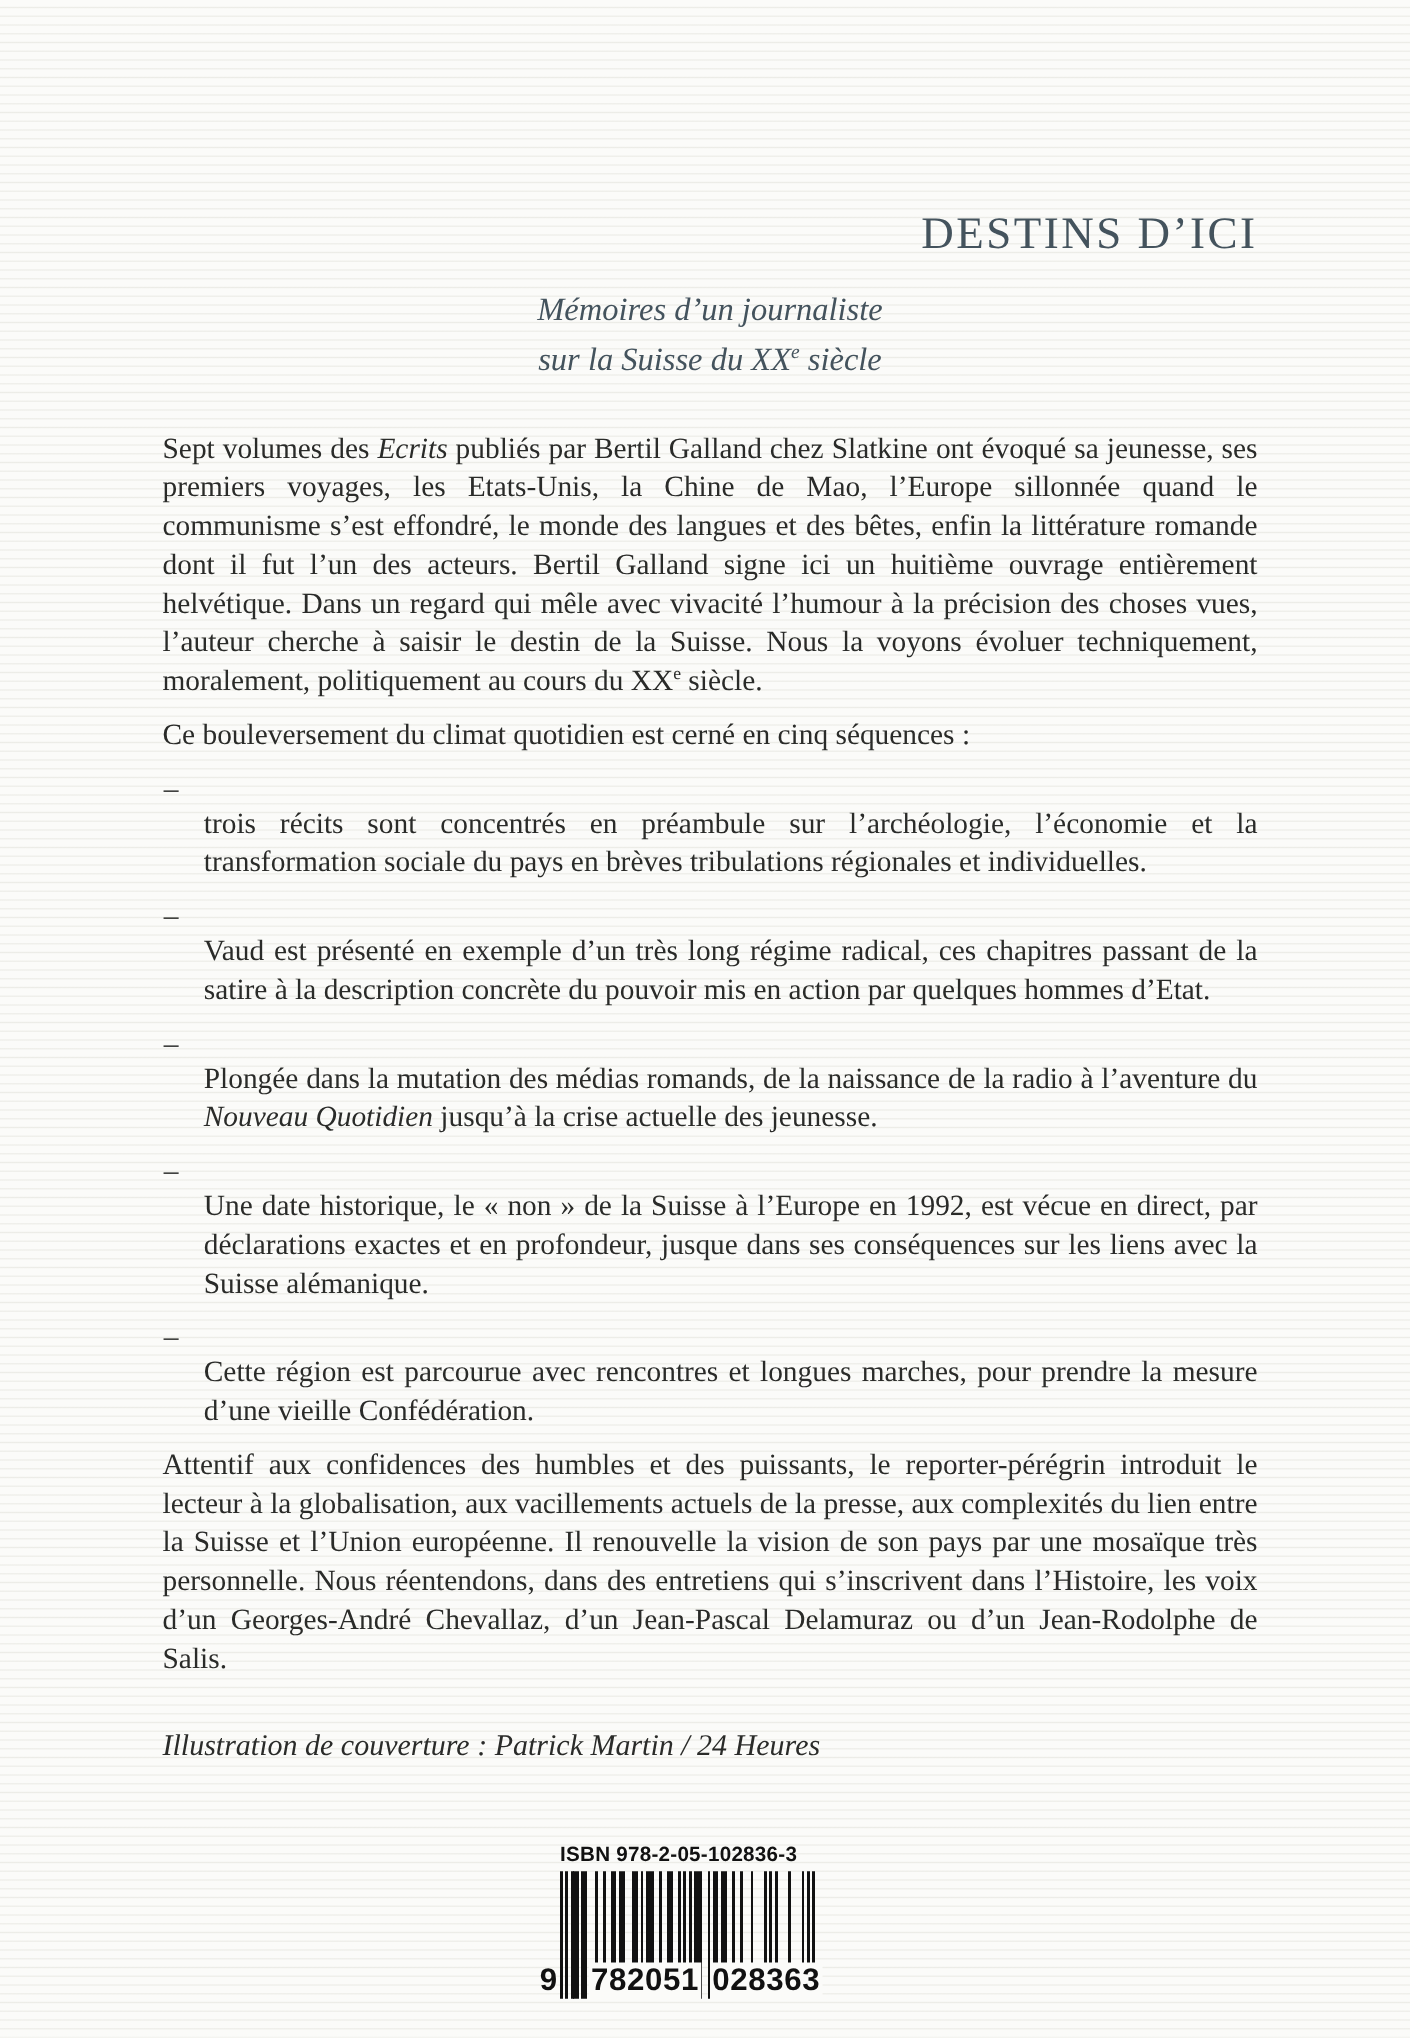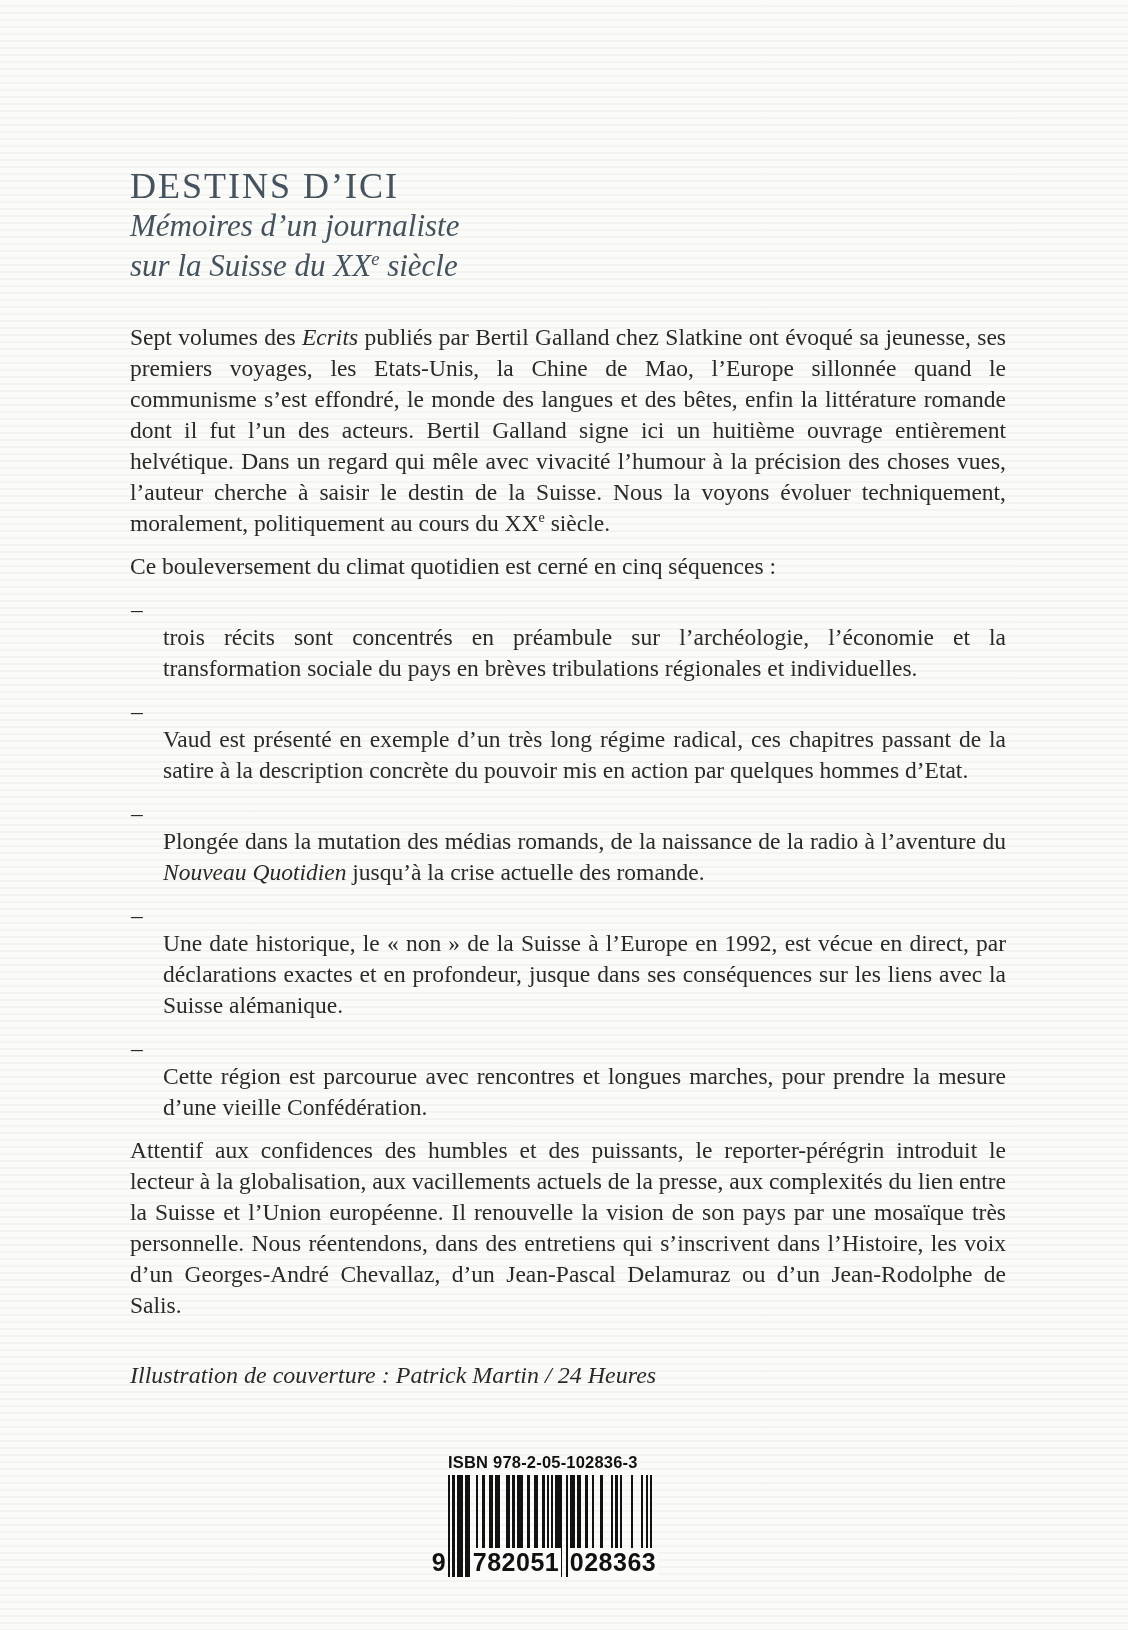--- a/index.html
+++ b/index.html
@@ -17,27 +17,27 @@
     background-image:repeating-linear-gradient(180deg,
       rgba(0,0,0,0) 0px, rgba(0,0,0,0) 5px,
       var(--stripe) 6px, rgba(0,0,0,0) 7px);
     font-family:"Liberation Serif", serif;
     color:var(--ink);
   }
   .page{position:relative;width:1128px;height:1630px;}
   .content{position:absolute;left:130px;top:0;width:876px;}
 
   .title{
-    margin-top:166px;text-align:left;
+    margin-top:166px;text-align:right;
     font-size:36px;line-height:40px;letter-spacing:2px;
     color:var(--heading);font-weight:400;
   }
   .subtitle{
-    text-align:left;font-style:italic;
-    font-size:31px;line-height:40px;color:var(--heading);
+    margin-top:22px;text-align:center;font-style:italic;
+    font-size:26px;line-height:40px;color:var(--heading);
   }
   .subtitle sup, .synopsis sup{
     font-size:0.6em;vertical-align:super;line-height:0;
   }
   .synopsis{
     margin-top:36px;font-size:23.5px;line-height:31px;
     text-align:justify;hyphens:auto;
   }
   .para{margin:12px 0 0 0;}
   .para:first-child{margin-top:0;}
@@ -89,21 +89,21 @@
       <div class="bullet">
         <span class="bullet-dash">–</span>
         <div class="bullet-text"><span>trois récits sont concentrés en préambule sur l’archéologie, l’économie et la transformation sociale du pays en brèves tribulations régionales et individuelles.</span></div>
       </div>
       <div class="bullet">
         <span class="bullet-dash">–</span>
         <div class="bullet-text"><span>Vaud est présenté en exemple d’un très long régime radical, ces chapitres passant de la satire à la description concrète du pouvoir mis en action par quelques hommes d’Etat.</span></div>
       </div>
       <div class="bullet">
         <span class="bullet-dash">–</span>
-        <div class="bullet-text"><span>Plongée dans la mutation des médias romands, de la naissance de la radio à l’aventure du </span><span class="it">Nouveau Quotidien</span><span> jusqu’à la crise actuelle des romande.</span></div>
+        <div class="bullet-text"><span>Plongée dans la mutation des médias romands, de la naissance de la radio à l’aventure du </span><span class="it">Nouveau Quotidien</span><span> jusqu’à la crise actuelle des jeunesse.</span></div>
       </div>
       <div class="bullet">
         <span class="bullet-dash">–</span>
         <div class="bullet-text"><span>Une date historique, le « non » de la Suisse à l’Europe en 1992, est vécue en direct, par déclarations exactes et en profondeur, jusque dans ses conséquences sur les liens avec la Suisse alémanique.</span></div>
       </div>
       <div class="bullet">
         <span class="bullet-dash">–</span>
         <div class="bullet-text"><span>Cette région est parcourue avec rencontres et longues marches, pour prendre la mesure d’une vieille Confédération.</span></div>
       </div>
 

